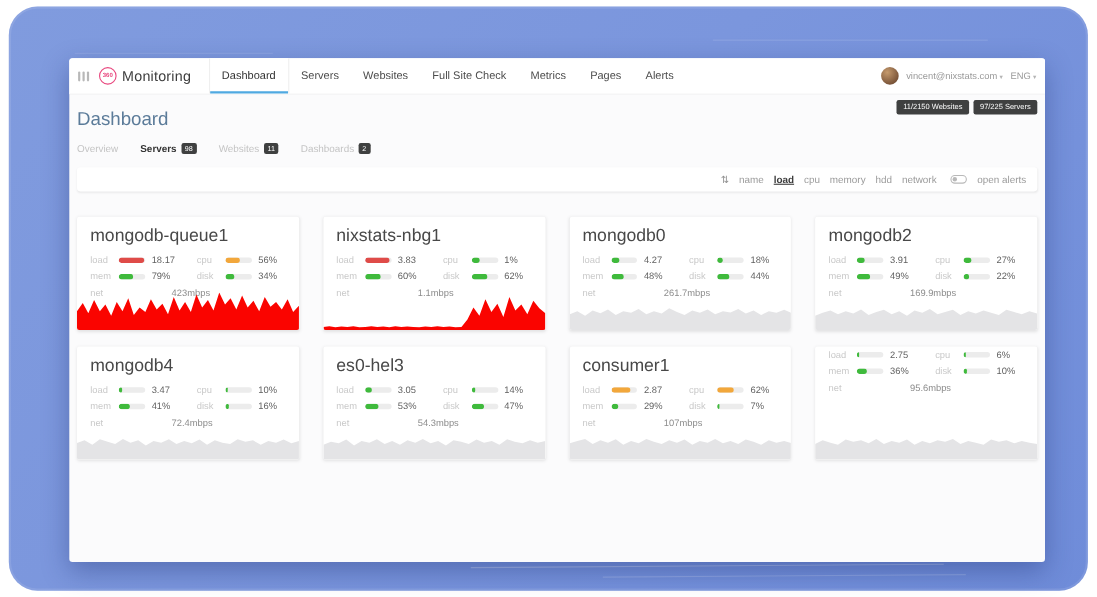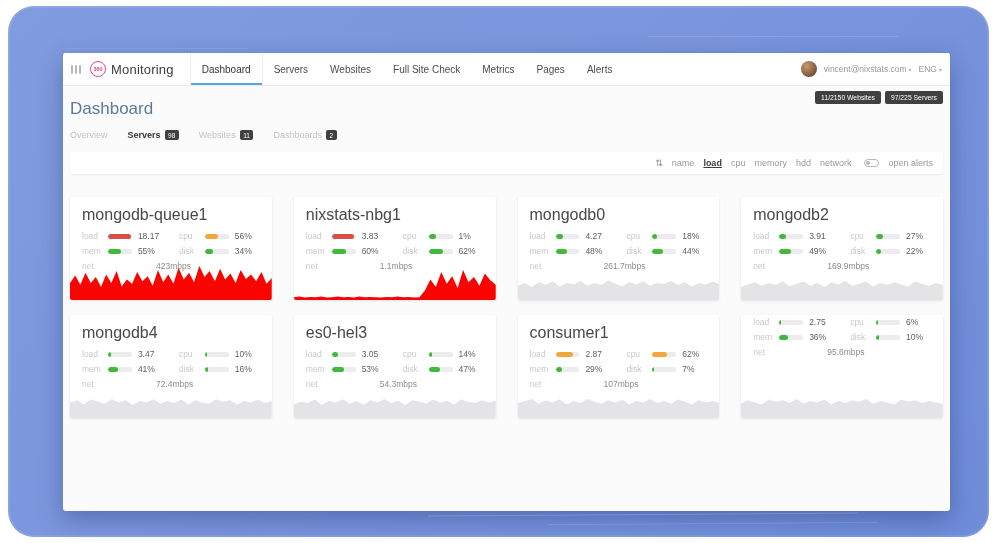--- a/index.html
+++ b/index.html
@@ -173,21 +173,21 @@
                 <div class="bar">
                   <div class="fill" style="width: 56%; background: rgb(242, 167, 59);"></div>
                 </div>
                 <span class="m-val">56%</span>
               </div>
               <div class="metric">
                 <span class="m-label">mem</span>
                 <div class="bar">
                   <div class="fill" style="width: 55%; background: rgb(63, 186, 60);"></div>
                 </div>
-                <span class="m-val">55%</span>
+                <span class="m-val">79%</span>
               </div>
               <div class="metric">
                 <span class="m-label">disk</span>
                 <div class="bar">
                   <div class="fill" style="width: 34%; background: rgb(63, 186, 60);"></div>
                 </div>
                 <span class="m-val">34%</span>
               </div>
             </div>
             <div class="net-row">

